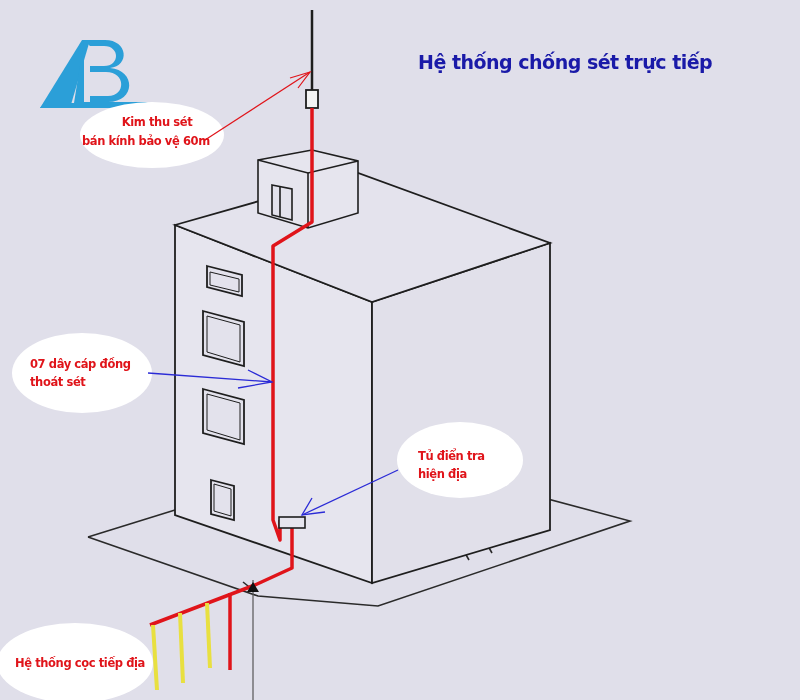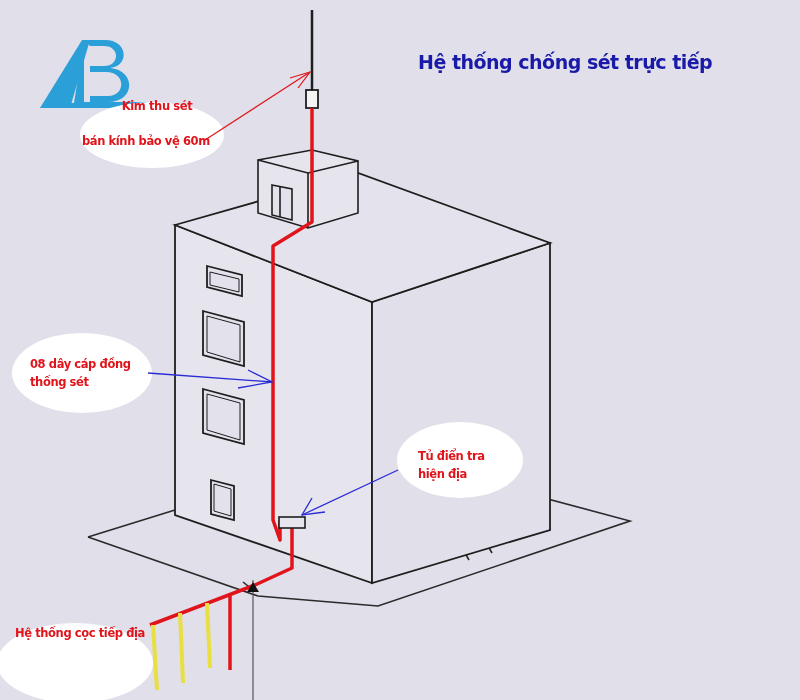--- a/index.html
+++ b/index.html
@@ -93,32 +93,32 @@
   <g stroke="#2b2bd6" stroke-width="1.3" fill="none">
     <line x1="398" y1="470" x2="302" y2="515"></line>
     <polyline points="312,498 302,515 325,512"></polyline>
   </g>
 </svg>
 
 <div class="title">
   <div>Hệ thống chống sét  trực tiếp</div>
 </div>
 
-<div class="callout-text" style="left:112px; top:97px; text-align:center; width:90px;">
+<div class="callout-text" style="left:112px; top:113px; text-align:center; width:90px;">
   <div>Kim thu sét</div>
 </div>
 <div class="callout-text" style="left:82px; top:132px;text-align:right;">
   <div>bán kính bảo vệ 60m</div>
 </div>
 
 <div class="callout-text" style="left:30px; top:355px;">
-  <div>08 dây cáp đồng</div>
-  <div>thống sét</div>
+  <div>07 dây cáp đồng</div>
+  <div>thoát sét</div>
 </div>
 
 <div class="callout-text" style="left:418px; top:447px;">
   <div>Tủ điển tra</div>
   <div>hiện địa</div>
 </div>
 
-<div class="callout-text" style="left:15px; top:624px;">
+<div class="callout-text" style="left:15px; top:654px;">
   <div>Hệ thống cọc tiếp địa</div>
 </div>
 
 </body></html>

